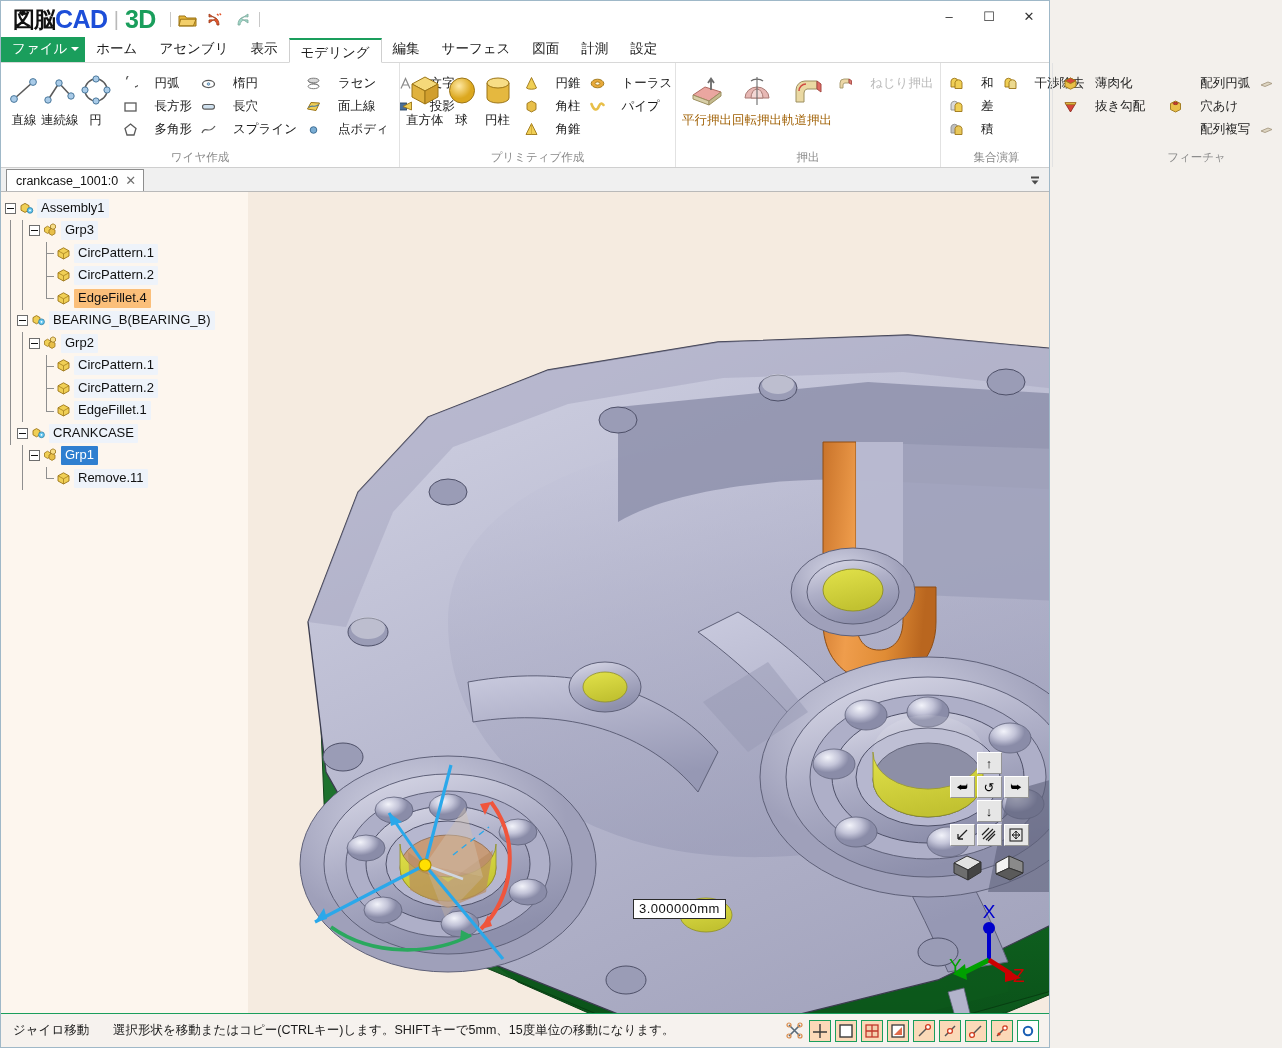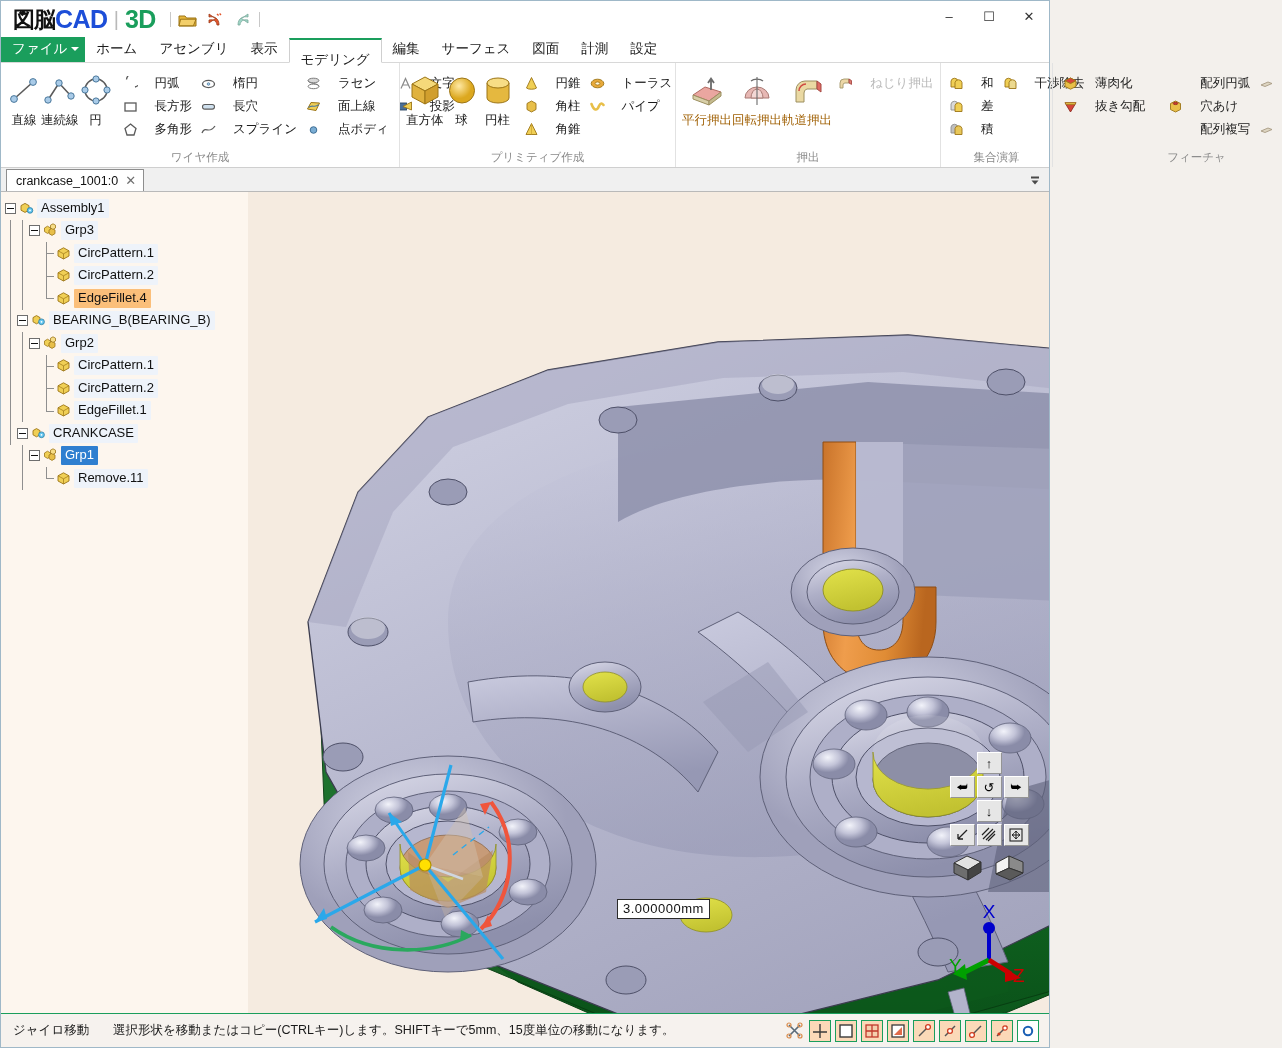--- a/index.html
+++ b/index.html
@@ -49,21 +49,21 @@
     background:#1a9e5c; color:#fff; padding-right:18px; position:relative;
     font-size:13.5px;
   }
   .mtab.file .caret {
     position:absolute; right:6px; top:10px;
     border-left:4px solid transparent; border-right:4px solid transparent;
     border-top:4px solid #fff;
   }
   .mtab.active {
     background:#ffffff; border:1px solid #cfcfcf; border-bottom:1px solid #ffffff;
-    border-top:2px solid #1a9e5c; margin-bottom:-1px; z-index:3; padding-top:11px;
+    border-top:2px solid #1a9e5c; margin-bottom:-1px; z-index:3; padding-top:4px;
   }
 
   
   .ribbon {
     height:105px; background:#ffffff; display:flex; flex:0 0 auto;
     border-bottom:1px solid #cfcfcf; position:relative;
   }
   .rgroup { display:flex; flex-direction:column; position:relative; padding:3px 0 0 0; }
   .rgroup + .rgroup { border-left:1px solid #e2e2e2; }
   .rgroup-body { flex:1; display:flex; align-items:flex-start; padding:2px 6px 0 6px; }
@@ -133,21 +133,21 @@
   .tlabel.sel-orange { background:#fbbf7a; }
   .tlabel.sel-blue { background:#2f7fd0; color:#fff; }
   .ticon { width:18px; height:18px; flex:0 0 18px; margin-right:2px; display:flex; align-items:center; justify-content:center; }
 
   
   .viewport {
     flex:1; position:relative; overflow:hidden; background:#f5ebe0;
   }
   .vp-svg { position:absolute; left:0; top:0; }
   .dimlabel {
-    position:absolute; left:369px; top:707px;
+    position:absolute; left:385px; top:707px;
     background:#fff; border:1px solid #2b2b2b; color:#111;
     font-size:13px; padding:1px 5px 2px 5px; letter-spacing:0.5px;
     font-family:"Liberation Sans", sans-serif; white-space:nowrap;
   }
   .navpad { position:absolute; right:18px; top:560px; width:84px; }
   .navrow { display:flex; justify-content:center; gap:2px; margin-bottom:2px; }
   .nbtn {
     width:25px; height:22px; background:#e6e6e6;
     border-top:1px solid #fff; border-left:1px solid #fff;
     border-right:1px solid #949494; border-bottom:1px solid #949494;

